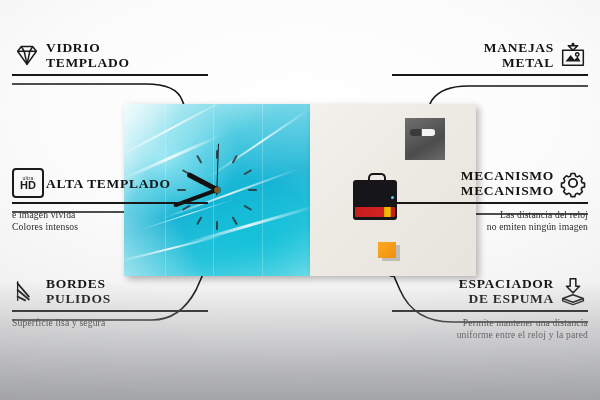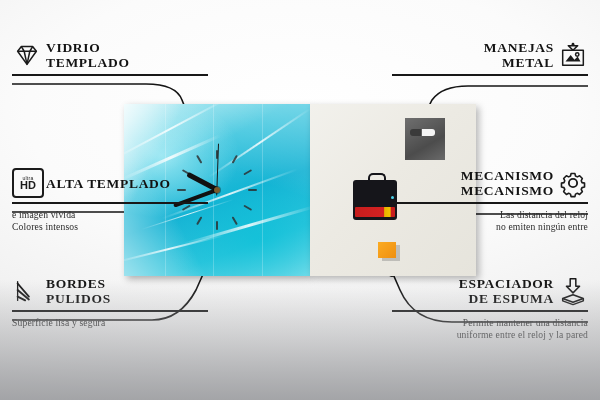--- a/index.html
+++ b/index.html
@@ -272,21 +272,21 @@
       <div>
         <div class="ftitle">
           <div>MECANISMO</div>
           <div>MECANISMO</div>
         </div>
       </div>
     </div>
     <div class="rule"></div>
     <div class="fdesc">
       <div>Las distancia del reloj</div>
-      <div>no emiten ningún entre</div>
+      <div>no emiten ningún imagen</div>
     </div>
   </div>
 
   <div class="feat right" style="left:392px;top:276px;">
     <div class="ftop">
       <span class="ficon">
         <svg viewBox="0 0 32 32" fill="none" stroke="#1b1b1b" stroke-width="1.6" stroke-linejoin="round">
           <path d="M13 3 h6 v8 h4 l-7 7 -7-7 h4 Z"></path>
           <path d="M16 20 L5 24 L16 28 L27 24 Z"></path>
           <path d="M5 24 v2.5 L16 30.5 L27 26.5 V24"></path>

